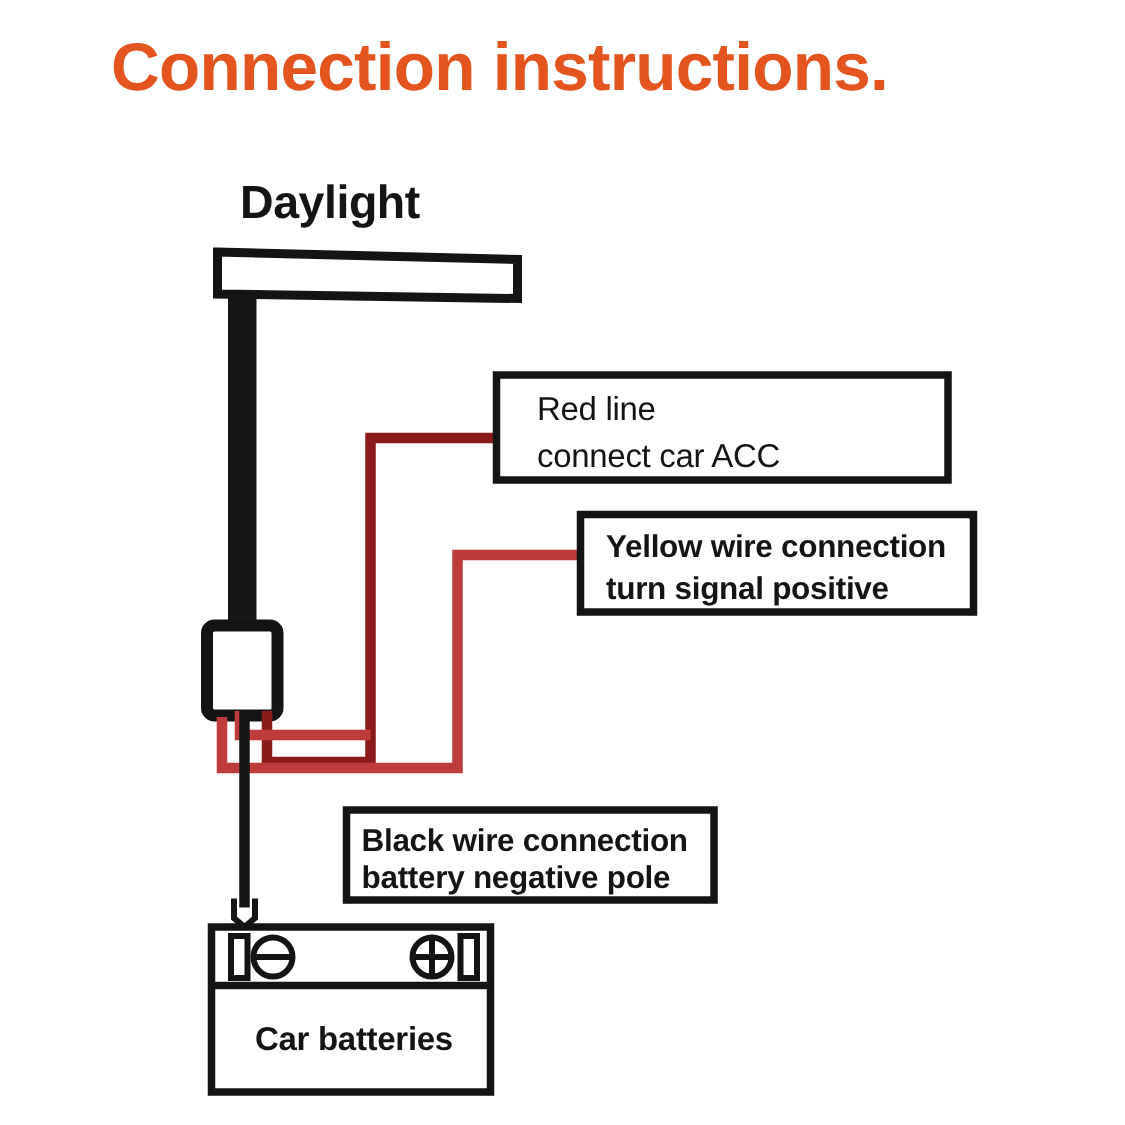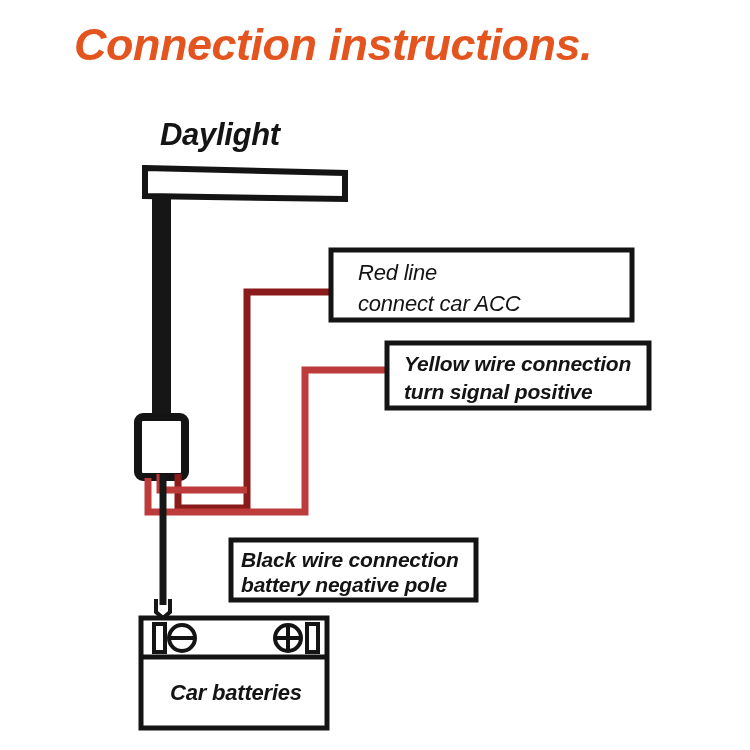--- a/index.html
+++ b/index.html
@@ -11,21 +11,20 @@
     width: 750px;
     height: 750px;
     font-family: "Liberation Sans", sans-serif;
     overflow: hidden;
   }
   #canvas {
     position: relative;
     width: 750px;
     height: 750px;
     background: #ffffff;
-    font-style: italic;
   }
   #diagram {
     position: absolute;
     top: 0;
     left: 0;
     width: 750px;
     height: 750px;
   }
   .title-text {
     font-family: "Liberation Sans", sans-serif;

